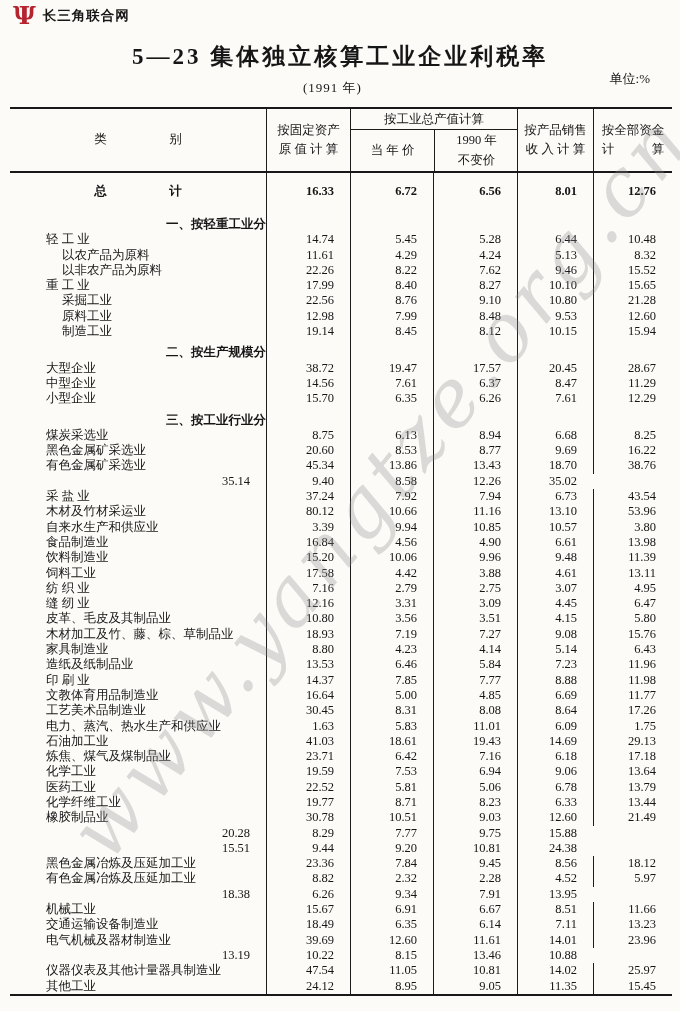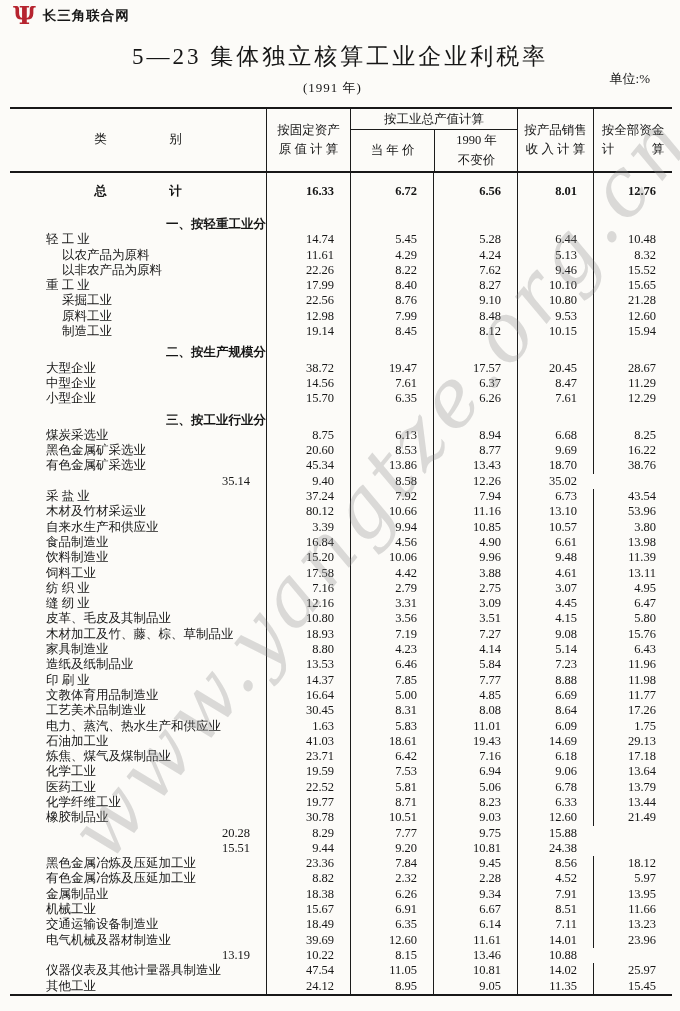--- a/index.html
+++ b/index.html
@@ -8,21 +8,21 @@
     background:#fcfbf8;color:#161616;
     font-family:"Liberation Serif","DejaVu Serif",serif;
   }
   
   .logo{position:absolute;left:13px;top:3px;display:flex;align-items:center;gap:7px;}
   .logo-glyph{color:#b6242f;font-size:25px;line-height:26px;font-weight:bold;
     font-family:"DejaVu Serif",serif;}
   .logo-text{font-size:13.5px;font-weight:bold;letter-spacing:1px;
     font-family:Liberation Serif, serif;}
   .title{position:absolute;top:41px;left:0;width:100%;text-align:center;
-    font-size:23px;font-weight:normal;letter-spacing:3px;}
+    font-size:23px;font-weight:bold;letter-spacing:3px;}
   .subtitle{position:absolute;top:79px;left:303px;font-size:13px;letter-spacing:1px;}
   .unit{position:absolute;top:70px;right:30px;font-size:13px;}
 
   
   .stats-table{position:absolute;left:10px;top:107px;width:662px;
     border-top:2.5px solid #181818;border-bottom:2.5px solid #181818;}
   .thead{display:grid;grid-template-columns:256px 84px 167px 76px 79px;
     height:62px;border-bottom:2px solid #181818;font-size:12.5px;}
   .thead > * + *{border-left:1px solid #1c1c1c;}
   .th{display:flex;align-items:center;justify-content:center;text-align:center;
@@ -431,21 +431,20 @@
   </div>
       <div class="trow ind1">
     <div class="cell label">有色金属冶炼及压延加工业</div>
     <div class="cell num">8.82</div>
     <div class="cell num">2.32</div>
     <div class="cell num">2.28</div>
     <div class="cell num">4.52</div>
     <div class="cell num">5.97</div>
   </div>
       <div class="trow ind1">
-    <div class="cell label">金属制品业</div>
     <div class="cell num">18.38</div>
     <div class="cell num">6.26</div>
     <div class="cell num">9.34</div>
     <div class="cell num">7.91</div>
     <div class="cell num">13.95</div>
   </div>
       <div class="trow ind1">
     <div class="cell label">机械工业</div>
     <div class="cell num">15.67</div>
     <div class="cell num">6.91</div>

